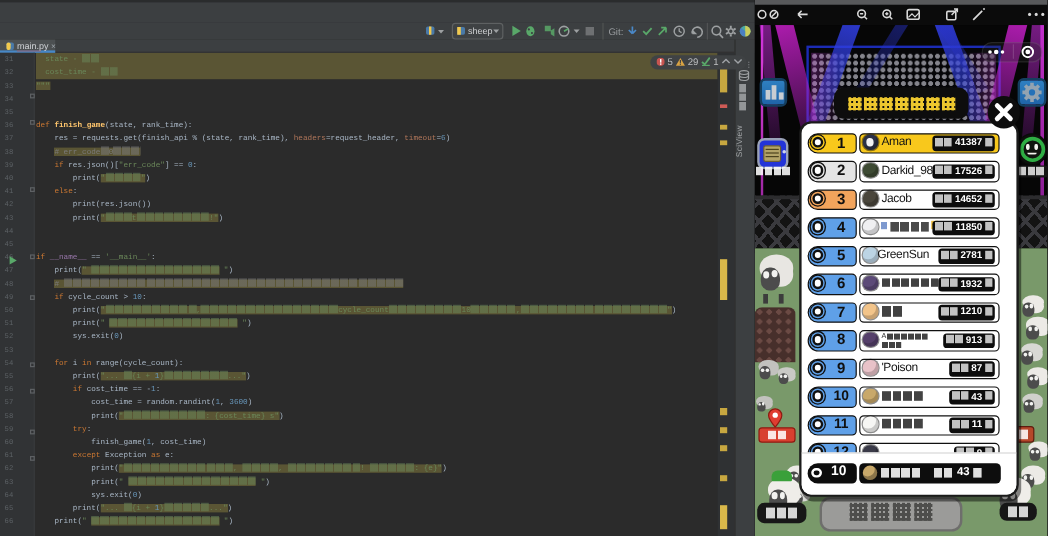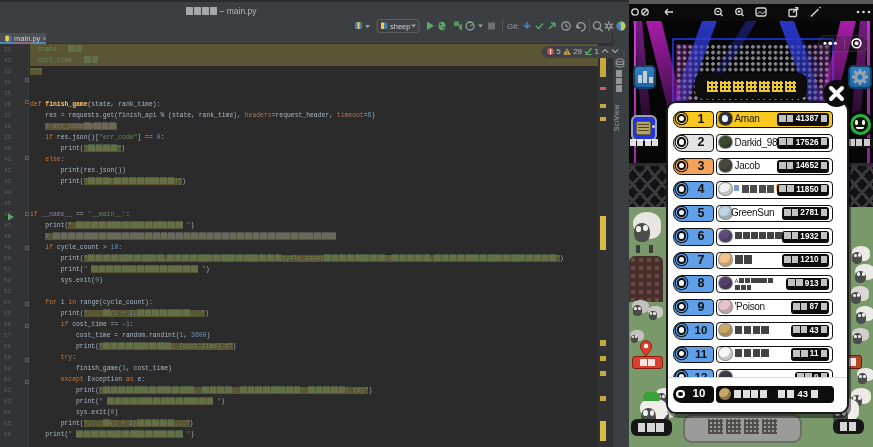--- a/index.html
+++ b/index.html
@@ -73,21 +73,20 @@
 <div class="l"><s class="gn">59</s>        <s class="o">try</s>:</div>
 <div class="l"><s class="gn">60</s>            finish_game(<s class="d">1</s>, cost_time)</div>
 <div class="l"><s class="gn">61</s>        <s class="o">except </s>Exception<s class="o"> as </s>e:</div>
 <div class="l"><s class="gn">62</s>            print(<s class="st h">"<s class="cjk" style="width:91.4px"></s>, <s class="cjk" style="width:29.9px"></s>, <s class="cjk" style="width:60.7px"></s>! <s class="cjk" style="width:37.6px"></s>: {e}"</s>)</div>
 <div class="l"><s class="gn">63</s>            print(<s class="st">" <s class="h"><s class="cjk" style="width:106.7px"></s></s> "</s>)</div>
 <div class="l"><s class="gn">64</s>            sys.exit(<s class="d">0</s>)</div>
 <div class="l"><s class="gn">65</s>        print(<s class="st h">"... <s class="cjk" style="width:6.9px"></s>{i + <s class="d">1</s>}<s class="cjk" style="width:37.6px"></s>..."</s>)</div>
 <div class="l"><s class="gn">66</s>    print(<s class="st">" <s class="h"><s class="cjk" style="width:106.7px"></s></s> "</s>)</div>
 </div>
 <b class="abs" style="left:30px;top:44.2px;width:568px;height:22px;background:#5a5534;z-index:-1"></b>
-<div class="abs" style="left:0;top:5.5px;width:442px;text-align:center;font-size:8.5px;color:#b5b8ba;z-index:2"><s class="j" style="--cw:7.2px;--cp:8.1px;width:31.7px;height:7.6px;vertical-align:-1px"></s> – main.py</div>
 <svg class="abs" style="left:350px;top:18px;z-index:2" width="279" height="16" viewBox="0 0 279 16">
         <g fill="none" stroke="#afb1b3" stroke-width="1">
           <rect x="5" y="4" width="7" height="7" rx="1.5" fill="#4a7aa8" stroke="none"></rect>
           <path d="M8.5 4 v7" stroke="#f2c94c" stroke-width="2"></path>
           <path d="M15 7 l2.5 3 2.5 -3" fill="#9da0a2" stroke="none"></path>
         </g>
         <rect x="27" y="1.5" width="42" height="13" rx="2.5" fill="#3f4244" stroke="#5e6162" stroke-width="1"></rect>
         <rect x="31" y="4.5" width="6.5" height="6.5" rx="1.5" fill="#4a7aa8"></rect>
         <rect x="31" y="4.5" width="3" height="6.5" fill="#f2c94c"></rect>
         <text x="40" y="10.5" font-family="Liberation Sans" font-size="7.5" fill="#cfd1d3">sheep</text>

